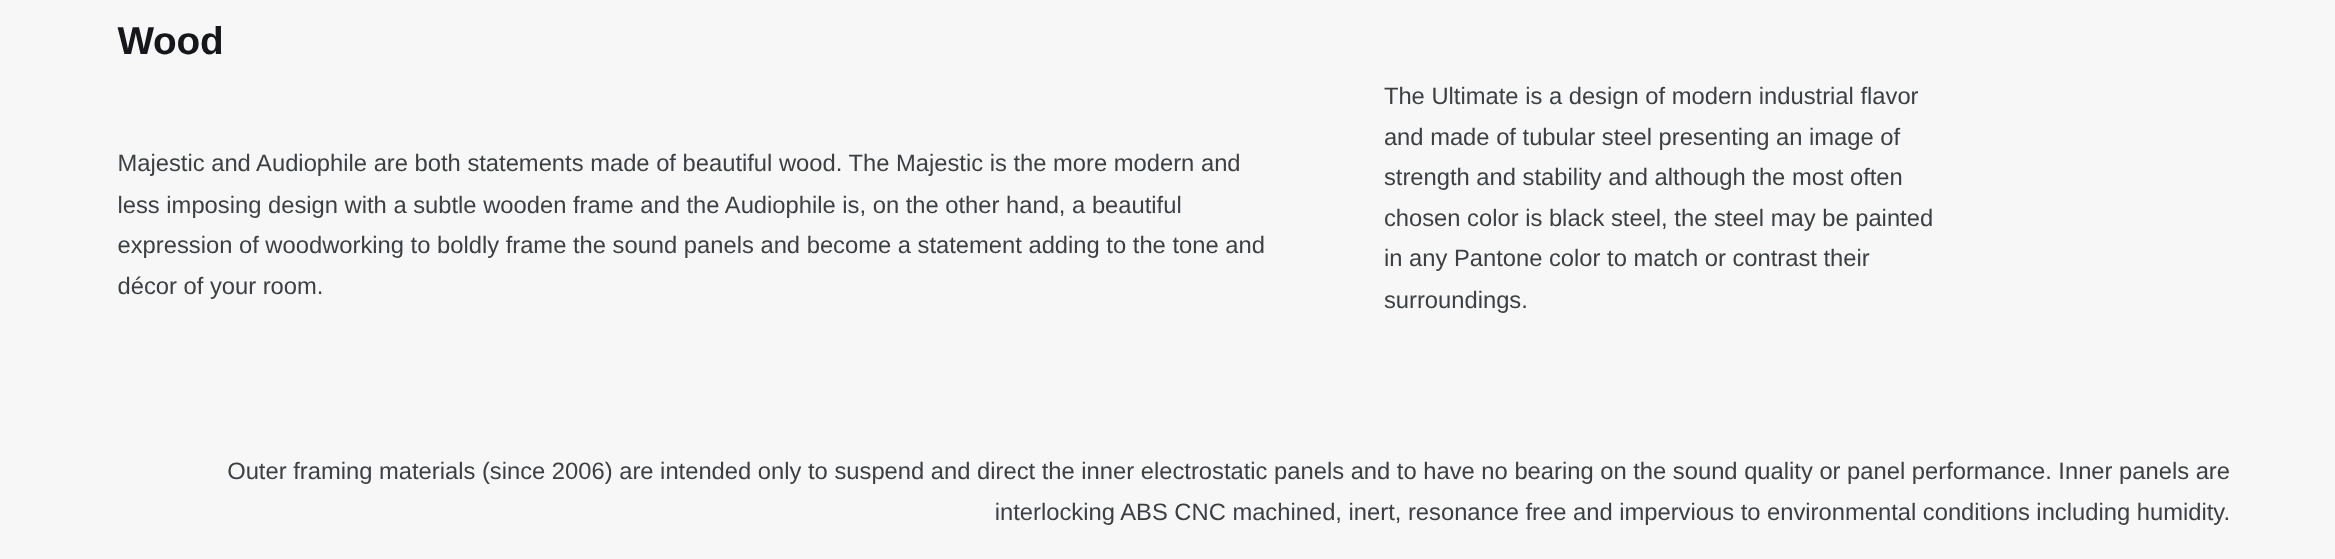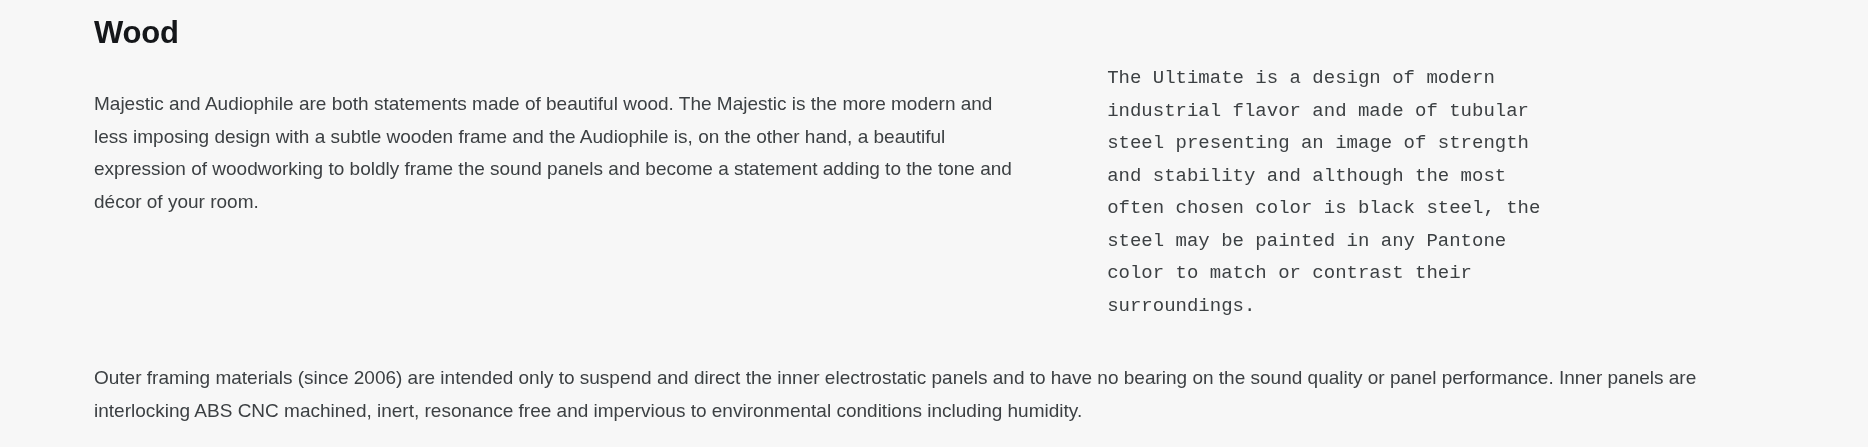--- a/index.html
+++ b/index.html
@@ -60,35 +60,35 @@
 
   p.body-copy {
     margin: 0;
     font-size: 19px;
     line-height: 32.5px;
     color: #3c4043;
     font-weight: 400;
   }
 
   .col-wood p.body-copy {
-    margin-top: 36px;
+    margin-top: 64px;
     max-width: 945px;
   }
 
   .col-metal p.body-copy {
     margin-top: 48px;
     max-width: 520px;
-    font-family: Liberation Mono, monospace;
   }
 
   .footnote {
     position: absolute;
     left: 94px;
     top: 362px;
     width: 1700px;
+    text-align: right;
   }
 
   .footnote p.body-copy {
     max-width: 1690px;
   }
 </style>
 </head>
 <body>
 
 <div class="page">

